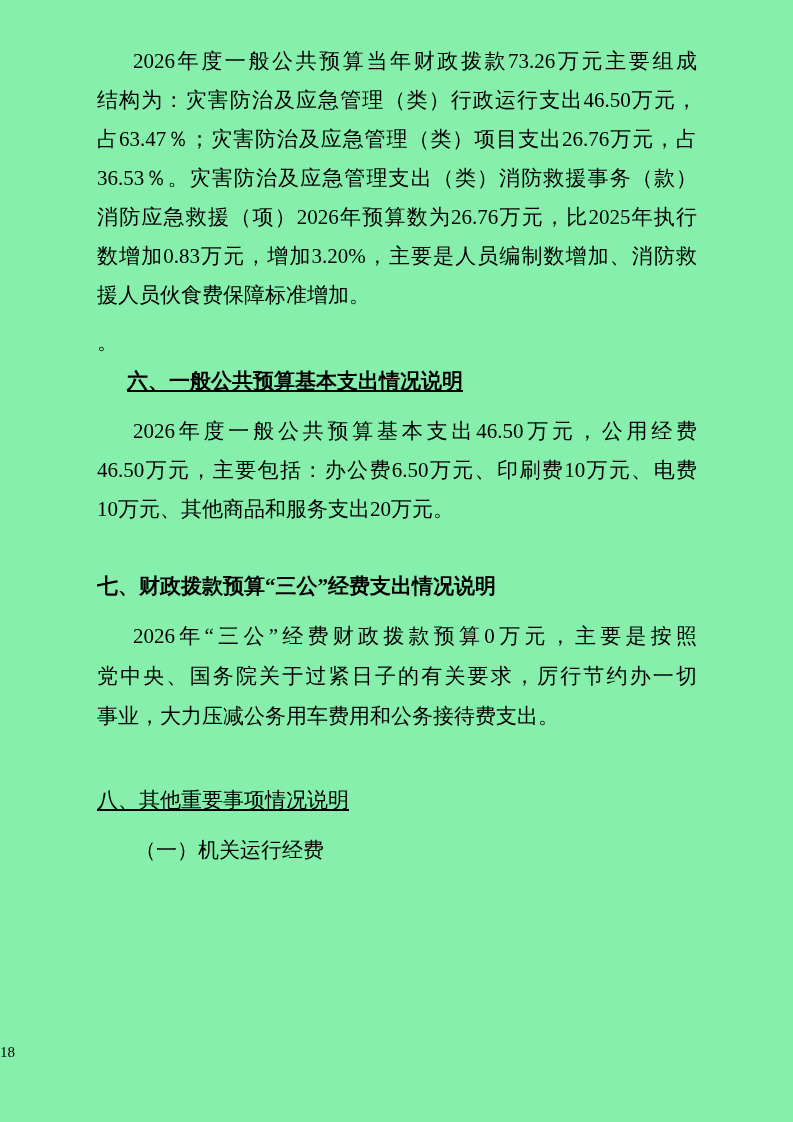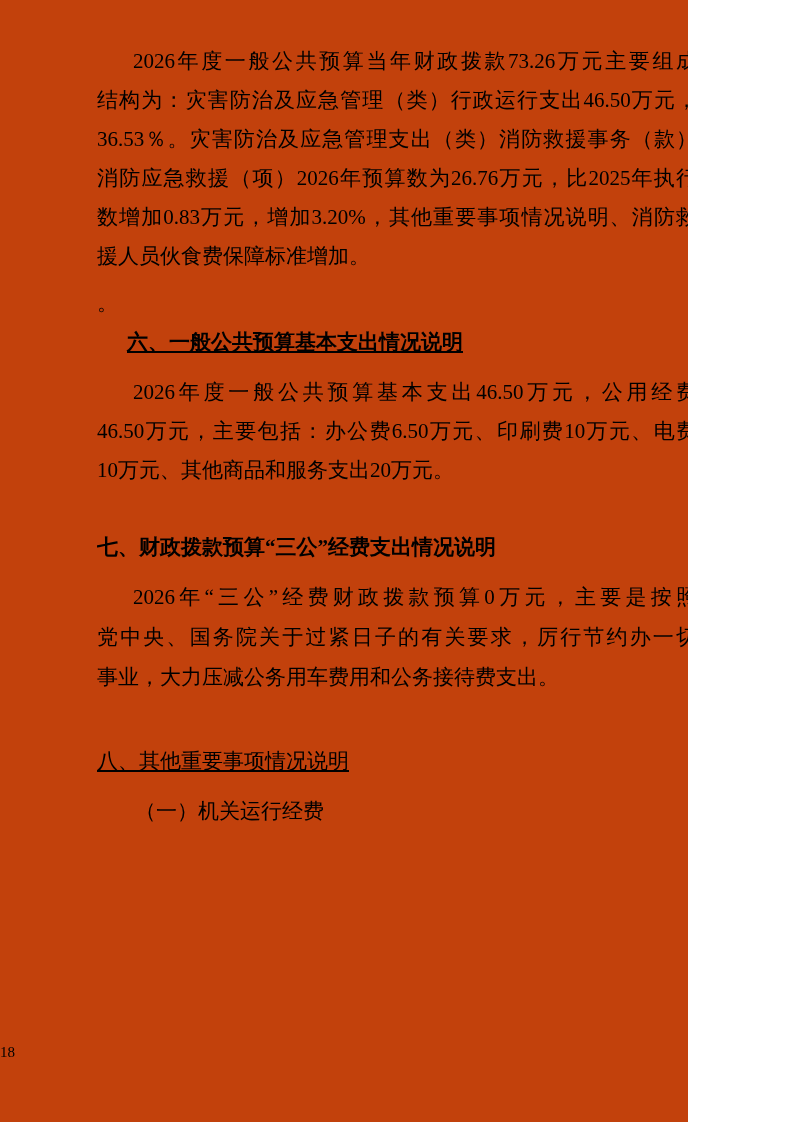--- a/index.html
+++ b/index.html
@@ -1,20 +1,20 @@
 <!DOCTYPE html>
 <html><head>
 <meta charset="utf-8">
 <style>
   html, body { margin: 0; padding: 0; background: #ffffff; }
   .page {
     position: relative;
-    width: 688px;
+    width: 793px;
     height: 1122px;
-    background: #c2410c;
+    background: #86efac;
     color: #000000;
     font-family: "Liberation Serif", "DejaVu Serif", serif;
     overflow: hidden;
   }
   .content {
     position: absolute;
     left: 97px;
     top: 0;
     width: 600px;
   }
@@ -69,23 +69,24 @@
 </style>
 </head>
 <body>
 
 <div class="page">
   <div class="content">
 
     <div class="para-a">
       <div class="line just indent">2026年度一般公共预算当年财政拨款73.26万元主要组成</div>
       <div class="line just">结构为：灾害防治及应急管理（类）行政运行支出46.50万元，</div>
+      <div class="line just">占63.47％；灾害防治及应急管理（类）项目支出26.76万元，占</div>
       <div class="line just">36.53％。灾害防治及应急管理支出（类）消防救援事务（款）</div>
       <div class="line just">消防应急救援（项）2026年预算数为26.76万元，比2025年执行</div>
-      <div class="line just">数增加0.83万元，增加3.20%，其他重要事项情况说明、消防救</div>
+      <div class="line just">数增加0.83万元，增加3.20%，主要是人员编制数增加、消防救</div>
       <div class="line">援人员伙食费保障标准增加。</div>
     </div>
 
     <div class="stray">。</div>
 
     <div class="h h6">六、一般公共预算基本支出情况说明</div>
 
     <div class="para-b">
       <div class="line just indent">2026年度一般公共预算基本支出46.50万元，公用经费</div>
       <div class="line just">46.50万元，主要包括：办公费6.50万元、印刷费10万元、电费</div>

